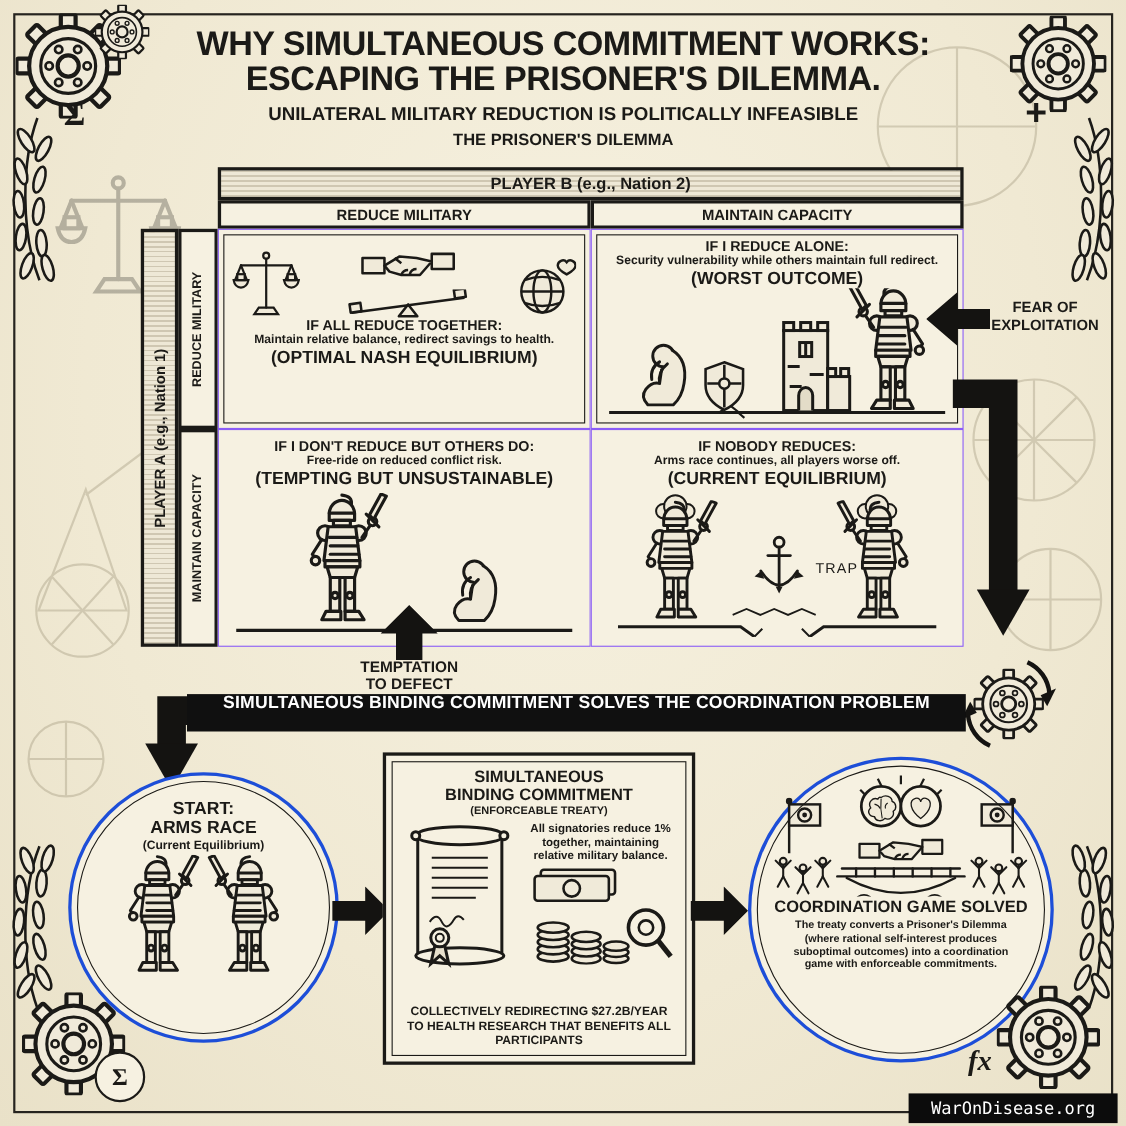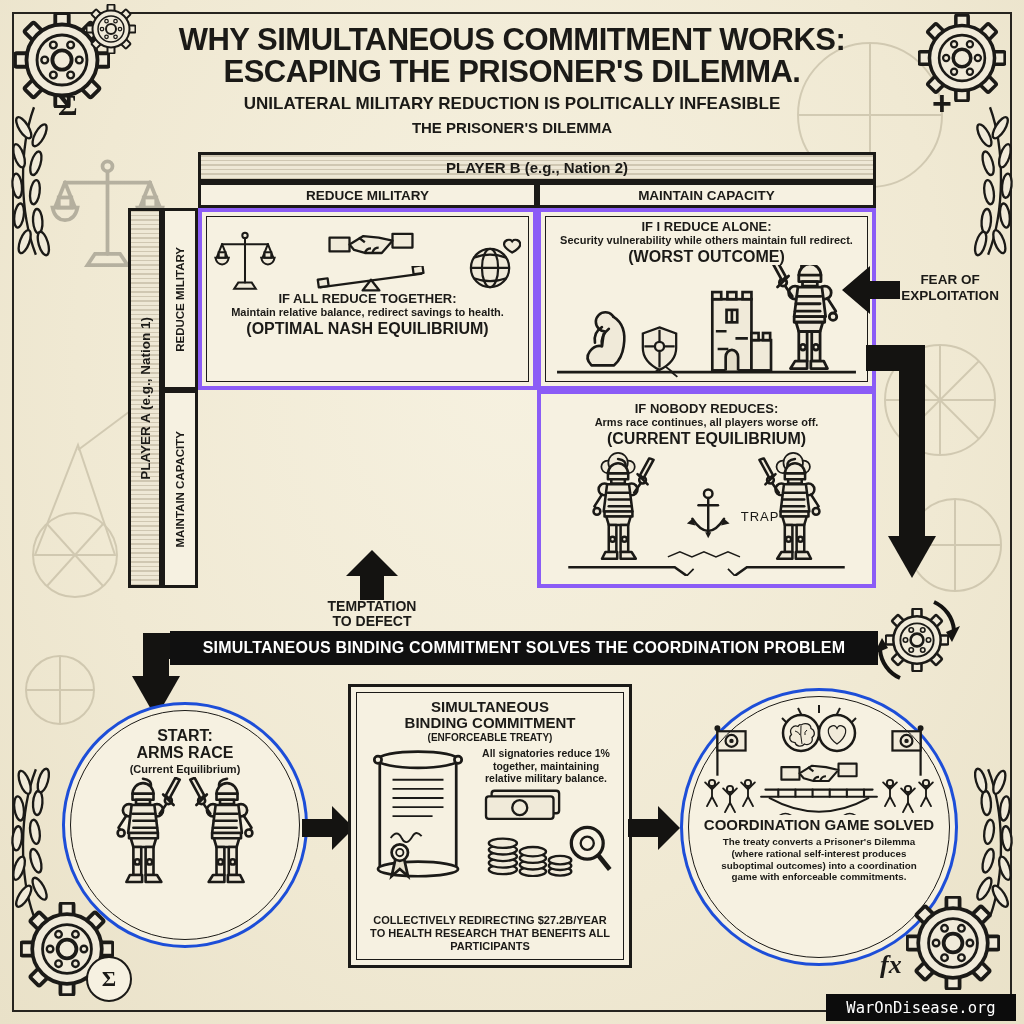--- a/index.html
+++ b/index.html
@@ -17,37 +17,37 @@
 .matrix{position:absolute;left:128px;top:152px;width:748px;height:436px;display:grid;
  grid-template-columns:34px 36px 1fr 1fr;grid-template-rows:30px 26px 182px 1fr;z-index:3}
 .hatch{background:repeating-linear-gradient(0deg,#cfc7b2 0 1.5px,#eee8d6 1.5px 4.5px)}
 .mx-pb{grid-area:1/3/2/5;border:3px solid #1b1a17;display:flex;align-items:center;justify-content:center;font-weight:800;font-size:15px}
 .mx-ch{border:3px solid #1b1a17;display:flex;align-items:center;justify-content:center;font-weight:800;font-size:13.5px;background:#f6f1e1}
 .mx-ch1{grid-area:2/3}.mx-ch2{grid-area:2/4}
 .mx-pa{grid-area:3/1/5/2;border:3px solid #1b1a17;display:flex;align-items:center;justify-content:center;font-weight:800;font-size:13.5px}
 .mx-rh{border:3px solid #1b1a17;display:flex;align-items:center;justify-content:center;font-weight:800;font-size:11.5px;background:#f6f1e1}
 .mx-rh1{grid-area:3/2}.mx-rh2{grid-area:4/2}
 .vert{writing-mode:vertical-rl;transform:rotate(180deg);white-space:nowrap}
-.cell{border:4px solid #8b5cf6;background:#f6f1e1;position:relative;display:flex;flex-direction:column;padding:8px 10px;overflow:hidden}
+.cell{border:1px solid #8b5cf6;background:#f6f1e1;position:relative;display:flex;flex-direction:column;padding:8px 10px;overflow:hidden}
 .cell-rr{grid-area:3/3}.cell-rm{grid-area:3/4}.cell-mr{grid-area:4/3}.cell-mm{grid-area:4/4}
 .cell-frame{position:absolute;inset:4px;border:1.5px solid #1b1a17;pointer-events:none}
 .cell-title{font-size:13px;font-weight:800;text-align:center;line-height:1.1}
 .cell-body{font-size:11px;font-weight:700;text-align:center;line-height:1.12}
 .cell-tag{font-size:16px;font-weight:800;text-align:center;line-height:1.1;margin-top:1px}
 .scene{flex:1;min-height:0;position:relative}
 .scene svg{width:100%;height:100%;display:block}
 .icons-row{display:flex;align-items:flex-end;justify-content:space-between;padding:2px 2px 0}
 .icons-mid{display:flex;flex-direction:column;align-items:center;gap:2px}
 .trap{position:absolute;left:61%;top:48%;font-size:13px;font-weight:400;letter-spacing:1px}
 
 .arr{position:absolute;z-index:3}
 .arr polygon,.arr path.solid{fill:#141311}
 .fear-text{position:absolute;left:884px;top:272px;width:132px;text-align:center;font-size:13.5px;font-weight:800;line-height:1.15;z-index:3}
 .tempt-text{position:absolute;left:296px;top:599px;width:152px;text-align:center;font-size:14px;font-weight:800;line-height:1.06;z-index:3}
-.banner{position:absolute;left:170px;top:631px;width:708px;height:34px;background:#101010;color:#fff;display:flex;align-items:center;justify-content:center;font-weight:800;font-size:16px;letter-spacing:.2px;z-index:4}
+.banner{position:absolute;left:170px;top:631px;width:708px;height:34px;background:#101010;color:#fff;display:flex;justify-content:center;font-weight:800;font-size:16px;letter-spacing:.2px;z-index:4}
 
 .circle{position:absolute;border-radius:50%;border:3px solid #1d4ed8;background:#f6f1e1;z-index:3;display:flex;flex-direction:column;align-items:center}
 .ring{position:absolute;inset:5px;border:1.5px solid #1b1a17;border-radius:50%;pointer-events:none}
 .start-circle{left:62px;top:702px;width:246px;height:246px;padding-top:22px}
 .start-line1,.start-line2{font-size:16px;font-weight:800;line-height:1.08}
 .start-line3{font-size:11px;font-weight:700;margin-top:1px}
 .start-knights{display:flex;align-items:flex-end;margin-top:2px;gap:2px}
 .treaty-box{position:absolute;left:348px;top:684px;width:284px;height:284px;border:3px solid #1b1a17;background:#f6f1e1;padding:5px;z-index:3}
 .treaty-inner{border:1.5px solid #1b1a17;height:100%;padding:6px 8px;display:flex;flex-direction:column}
 .treaty-title{font-size:15px;font-weight:800;text-align:center;line-height:1.08}
@@ -421,20 +421,34 @@
         <use href="#sym-crouch" x="26" y="42" width="74" height="74"></use>
         <use href="#sym-shield" x="94" y="64" width="42" height="50"></use>
         <use href="#sym-castle" x="148" y="8" width="88" height="106"></use>
         <g transform="translate(330,0) scale(-1,1)">
             <use href="#sym-knight" x="8" y="-8" width="94" height="126"></use>
           </g>
       </svg>
     </div>
   </div>
 
+  <div class="cell cell-mr">
+    <div class="cell-text">
+      <div class="cell-title">IF I DON'T REDUCE BUT OTHERS DO:</div>
+      <div class="cell-body">Free-ride on reduced conflict risk.</div>
+      <div class="cell-tag">(TEMPTING BUT UNSUSTAINABLE)</div>
+    </div>
+    <div class="scene">
+      <svg viewBox="0 0 330 140" preserveAspectRatio="xMidYMax meet">
+        <line x1="6" y1="134" x2="324" y2="134" stroke="#1b1a17" stroke-width="3"></line>
+        <use href="#sym-knight" x="58" y="4" width="96" height="128"></use>
+        <use href="#sym-crouch" x="200" y="60" width="74" height="74"></use>
+      </svg>
+    </div>
+  </div>
 
   <div class="cell cell-mm">
     <div class="cell-text">
       <div class="cell-title">IF NOBODY REDUCES:</div>
       <div class="cell-body">Arms race continues, all players worse off.</div>
       <div class="cell-tag">(CURRENT EQUILIBRIUM)</div>
     </div>
     <div class="scene">
       <svg viewBox="0 0 330 150" preserveAspectRatio="xMidYMax meet">
         <path d="M4,140 H128 l14,10 M198,150 l14,-10 H326" stroke="#1b1a17" stroke-width="3" fill="none"></path>

